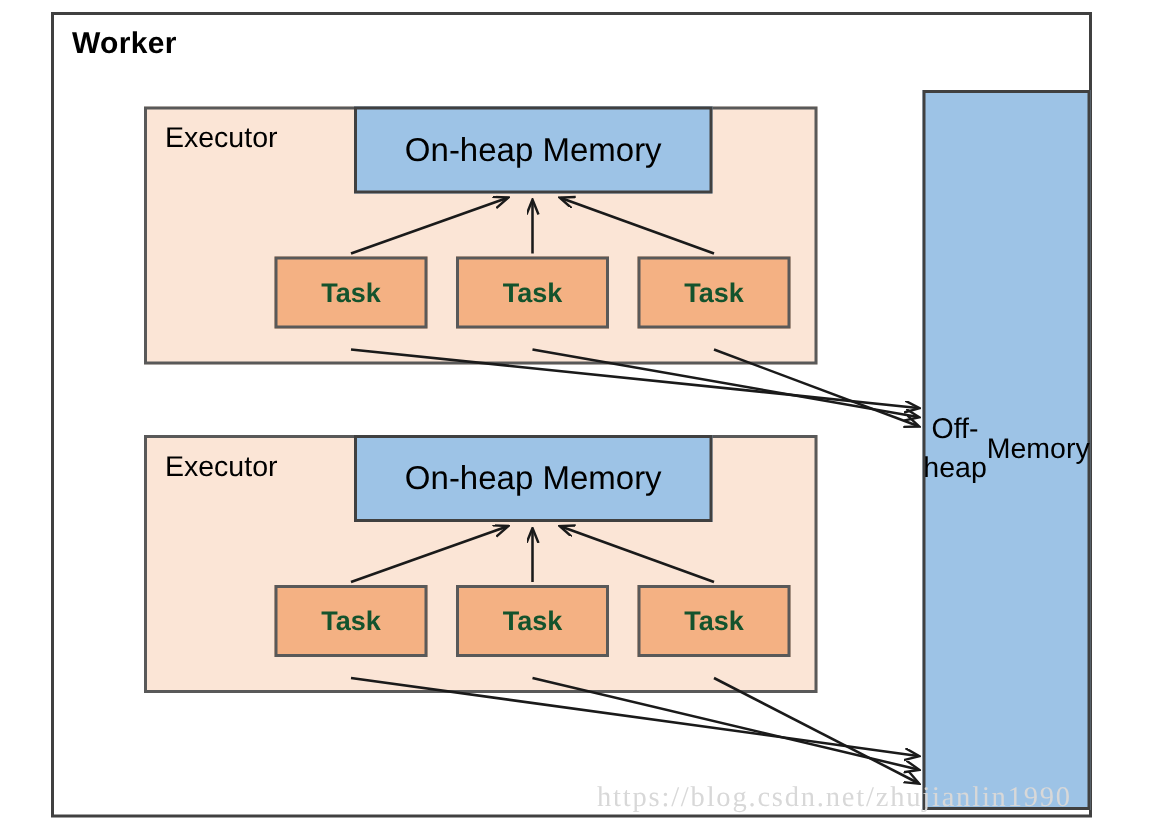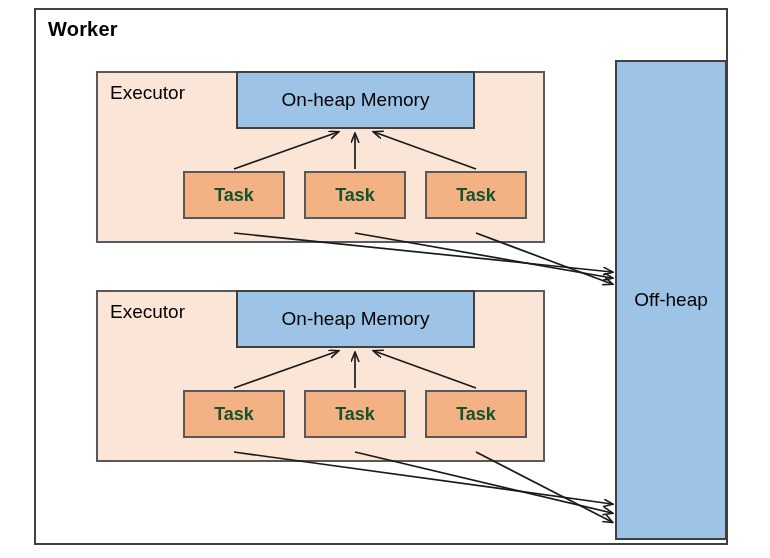--- a/index.html
+++ b/index.html
@@ -64,21 +64,21 @@
     font-size: 19px;
     font-weight: normal;
     color: #000000;
   }
   #executor-1-label { left: 110px; top: 82px; }
   #executor-2-label { left: 110px; top: 301px; }
   
   .onheap-box {
     border: 2px solid #404040;
     background: #9DC3E6;
-    font-size: 19px;
+    font-size: 22px;
     color: #000000;
   }
   #onheap-1 {
     left: 236px;
     top: 71px;
     width: 239px;
     height: 58px;
   }
   #onheap-2 {
     left: 236px;
@@ -153,20 +153,21 @@
 
   <div class="box executor-box" id="executor-2"></div>
   <div class="executor-label" id="executor-2-label">Executor</div>
   <div class="box onheap-box" id="onheap-2">On-heap Memory</div>
   <div class="box task-box" id="task-2-1">Task</div>
   <div class="box task-box" id="task-2-2">Task</div>
   <div class="box task-box" id="task-2-3">Task</div>
 
   <div class="box" id="offheap-box">
     <span>Off-heap</span>
+    <span>Memory</span>
   </div>
 
   <svg id="arrow-layer" viewBox="0 0 770 558">
     <defs>
       <marker id="ah" markerWidth="11" markerHeight="11" refX="9" refY="4" orient="auto" markerUnits="userSpaceOnUse">
         <path d="M0,0 L10,4 L0,8" fill="none" stroke="#1a1a1a" stroke-width="1.6"></path>
       </marker>
     </defs>
     <g stroke="#1a1a1a" stroke-width="1.7" fill="none" marker-end="url(#ah)">
 
@@ -181,14 +182,15 @@
       <path d="M 234,388 L 338,351"></path>
       <path d="M 355,388 L 355,353"></path>
       <path d="M 476,388 L 374,351"></path>
 
       <path d="M 234,452 L 612,504"></path>
       <path d="M 355,452 L 612,513"></path>
       <path d="M 476,452 L 612,522"></path>
     </g>
   </svg>
 
+  <div id="watermark">https://blog.csdn.net/zhujianlin1990</div>
 
 </div>
 
 </body></html>

